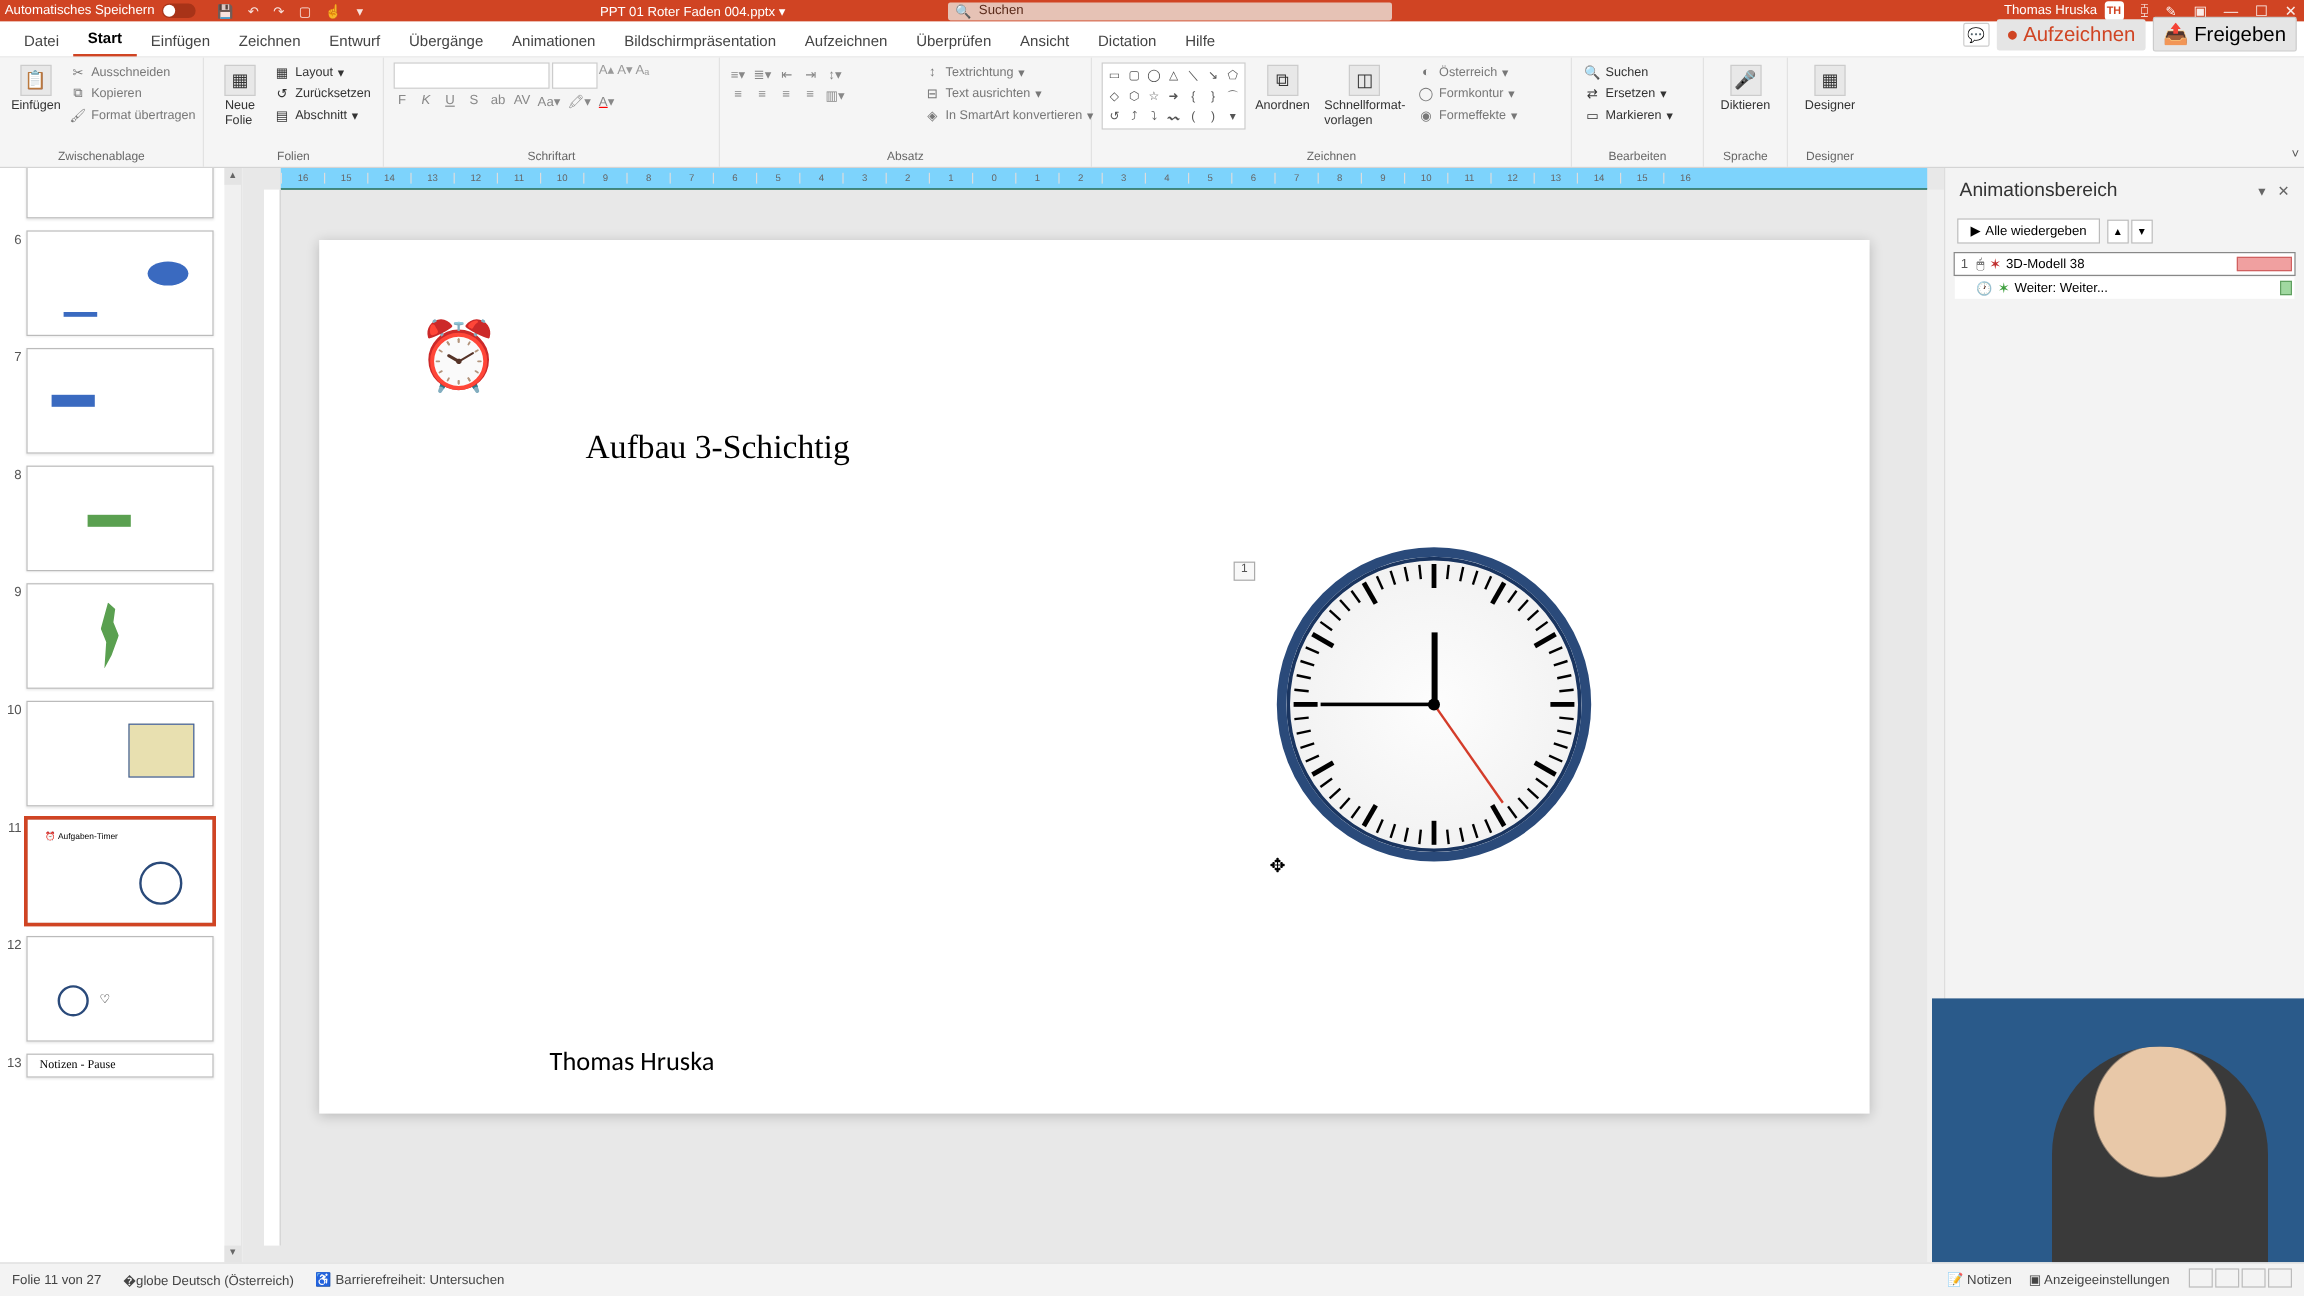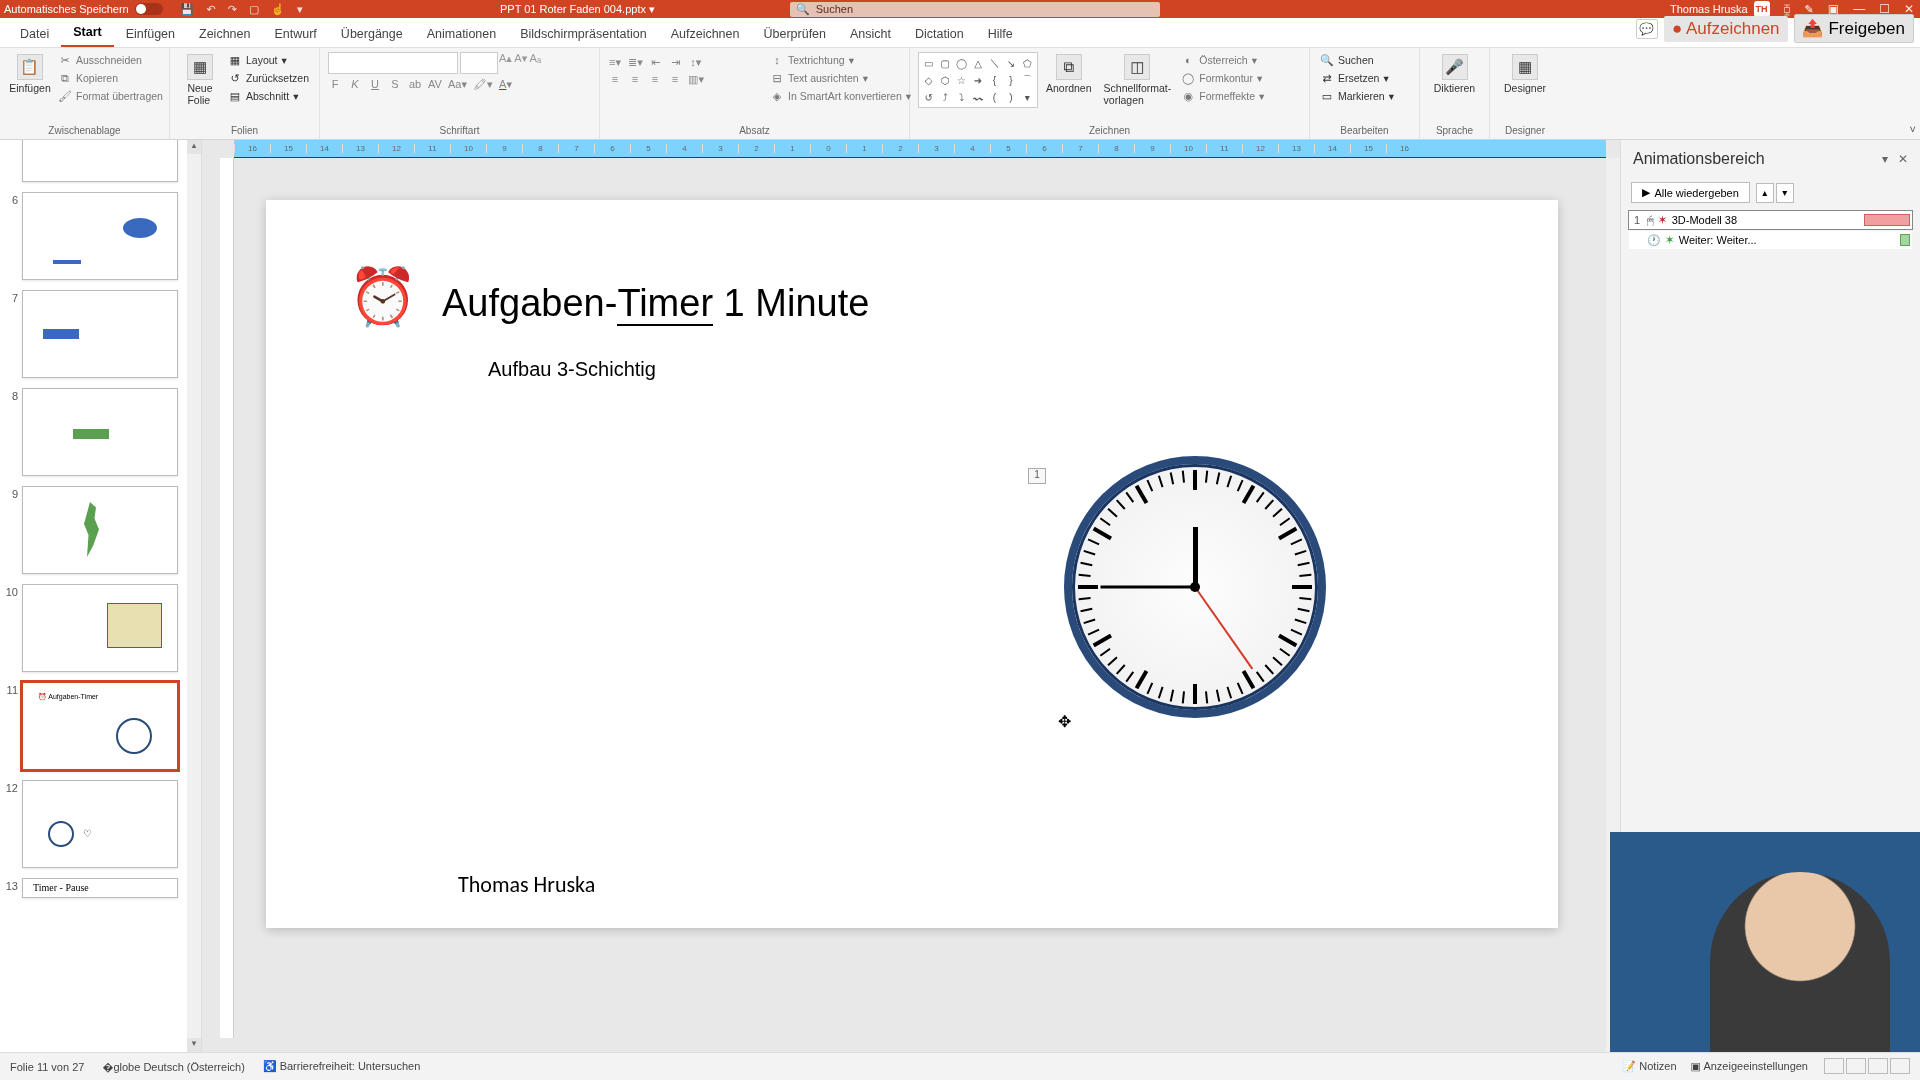--- a/index.html
+++ b/index.html
@@ -54,21 +54,21 @@
 .thumbs-scroll{position:absolute;right:0;top:0;bottom:0;width:14px;background:#f0f0f0}
 .thumbs-scroll .arrow{height:14px;text-align:center;font-size:9px;color:#666;background:#e4e4e4}
 .editarea{flex:1;background:#e8e8e8;position:relative;overflow:hidden}
 .rulerh{position:absolute;top:0;left:32px;right:14px;height:18px;background:#7dd3fc;border-bottom:1px solid #14532d;font-size:8px;color:#666;display:flex;align-items:center;overflow:hidden}
 .rulerh span{flex:0 0 36px;text-align:center;border-left:1px solid #ddd}
 .rulerv{position:absolute;top:18px;left:18px;width:14px;bottom:14px;background:#fff;border-right:1px solid #ccc}
 .slide{position:absolute;top:60px;left:64px;width:1292px;height:728px;background:#fff;box-shadow:0 2px 10px rgba(0,0,0,.2)}
 .slide .icon-alarm{position:absolute;left:82px;top:64px;font-size:56px}
 .slide .title{position:absolute;left:176px;top:80px;font-size:38px;font-family:Calibri,Arial}
 .slide .title .ul{border-bottom:2px solid #000}
-.slide .sub{position:absolute;left:222px;top:158px;font-size:20px;font-family:Liberation Sans, sans-serif}
+.slide .sub{position:absolute;left:222px;top:158px;font-size:28px;font-family:Liberation Serif, serif}
 .slide .author{position:absolute;left:192px;bottom:30px;font-size:22px;font-family:Calibri,Arial}
 .slide .animtag{position:absolute;left:762px;top:268px;width:18px;height:16px;border:1px solid #aaa;background:#f8f8f8;font-size:10px;text-align:center;color:#555}
 .clock{position:absolute;left:798px;top:256px;width:262px;height:262px}
 .clock .rim{position:absolute;inset:0;border-radius:50%;background:radial-gradient(circle,#fdfdfd 0%,#f2f2f2 70%);border:8px solid #2a4a7a;box-shadow:inset 0 0 0 3px #1a3560}
 .clock .face{position:absolute;inset:14px;border-radius:50%}
 .clock .tick{position:absolute;left:50%;top:50%;width:2px;height:12px;background:#000;transform-origin:50% 117px}
 .clock .tick.major{width:4px;height:20px}
 .clock .hand{position:absolute;left:50%;top:50%;transform-origin:50% 100%;background:#000}
 .clock .hand.h{width:5px;height:60px;margin-left:-2.5px;margin-top:-60px;transform:rotate(0deg)}
 .clock .hand.m{width:3px;height:95px;margin-left:-1.5px;margin-top:-95px;transform:rotate(270deg)}
@@ -362,21 +362,21 @@
       <div class="thumb">
           <div class="num">12</div>
           <div class="mini">
             <div class="mshape" style="left:25px;bottom:20px;width:26px;height:26px;border:2px solid #2a4a7a;border-radius:50%"></div>
             <div class="mshape" style="left:60px;bottom:28px;font-size:10px">♡</div>
           </div>
         </div>
       <div class="thumb" style="margin-bottom:0">
           <div class="num">13</div>
           <div class="mini" style="height:20px">
-            <div class="mshape" style="left:10px;top:3px;font-size:10px;font-family:cursive">Timer - Pause</div>
+            <div class="mshape" style="left:10px;top:3px;font-size:10px;font-family:cursive">Notizen - Pause</div>
           </div>
         </div>
     </div>
     <div class="thumbs-scroll">
       <div class="arrow">▴</div>
       <div style="position:absolute;bottom:0;left:0;right:0">
           <div class="arrow">▾</div>
         </div>
     </div>
   </div>
@@ -413,23 +413,20 @@
         <span>11</span>
         <span>12</span>
         <span>13</span>
         <span>14</span>
         <span>15</span>
         <span>16</span>
     </div>
     <div class="rulerv"></div>
     <div class="slide">
       <div class="icon-alarm">⏰</div>
-      <div class="title">
-        <span>Aufgaben-</span><span class="ul">Timer</span><span> 1 Minute</span>
-      </div>
       <div class="sub">Aufbau 3-Schichtig</div>
       <div class="author">Thomas Hruska</div>
       <div class="animtag">1</div>
       <div class="clock">
         <div class="rim"></div>
         <div class="face" id="clockface">
             <div class="tick major" style="transform: translate(-50%, -117px) rotate(0deg); transform-origin: 50% 117px;"></div>
             <div class="tick" style="transform: translate(-50%, -117px) rotate(6deg); transform-origin: 50% 117px;"></div>
             <div class="tick" style="transform: translate(-50%, -117px) rotate(12deg); transform-origin: 50% 117px;"></div>
             <div class="tick" style="transform: translate(-50%, -117px) rotate(18deg); transform-origin: 50% 117px;"></div>

